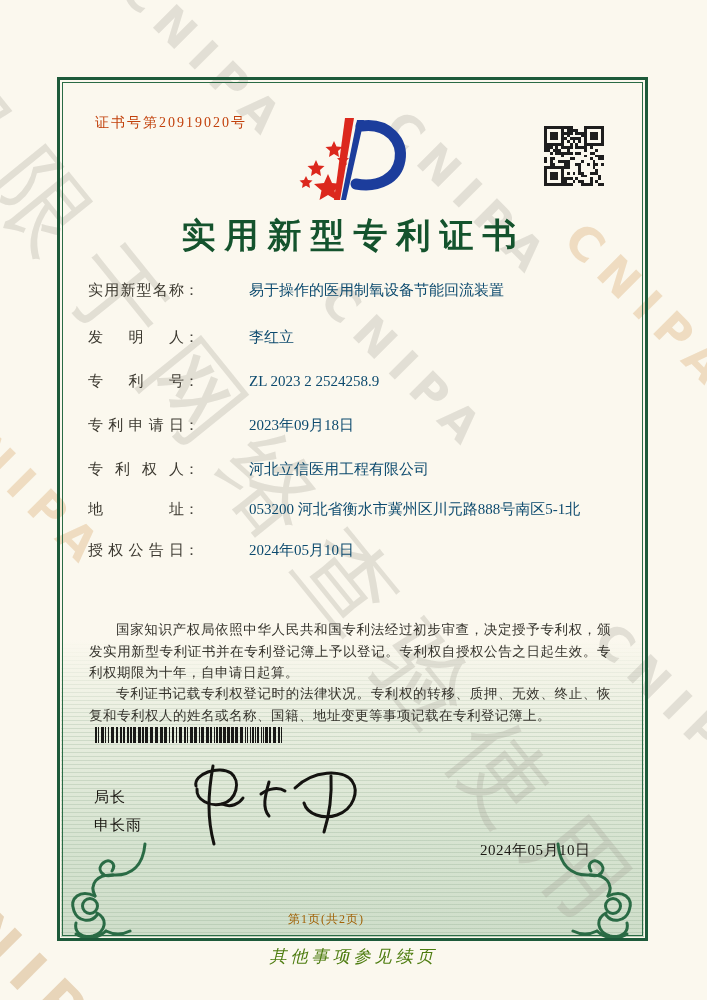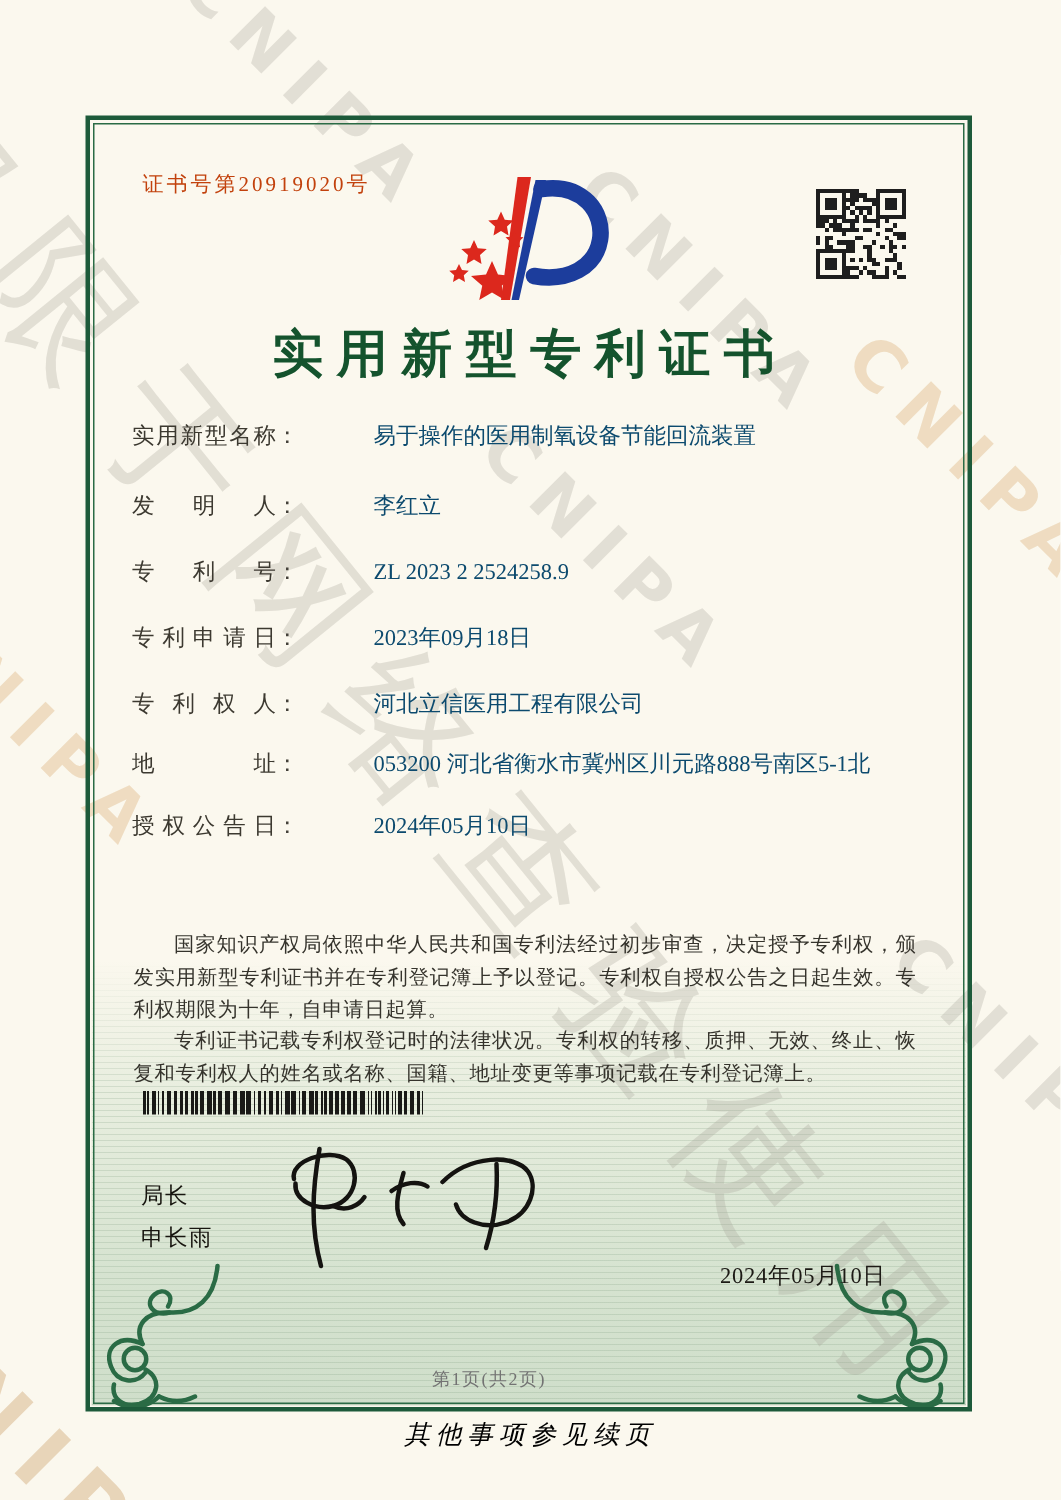--- a/index.html
+++ b/index.html
@@ -51,23 +51,23 @@
     font-family:"Liberation Serif","DejaVu Serif",serif;
     margin-top:42px;
   }
   .barcode{position:absolute;left:95px;top:727px;width:190px;height:16px;}
   .director-label{position:absolute;left:94px;top:788px;font-size:15px;color:#17150f;
     font-family:"Liberation Sans","DejaVu Sans",sans-serif;letter-spacing:1px;}
   .director-name{position:absolute;left:94px;top:816px;font-size:15px;color:#17150f;
     font-family:"Liberation Sans","DejaVu Sans",sans-serif;letter-spacing:1px;}
   .signature{position:absolute;left:183px;top:752px;}
   .grant-date{position:absolute;left:480px;top:841px;font-size:15px;color:#1c1a15;letter-spacing:.5px;}
-  .page-num{position:absolute;left:288px;top:911px;font-size:12px;color:#737373;letter-spacing:1px;}
+  .page-num{position:absolute;left:288px;top:911px;font-size:12px;color:#a16207;letter-spacing:1px;}
   .footer-note{position:absolute;left:0;right:0;top:945px;text-align:center;
-    font-size:17px;letter-spacing:4px;color:#000000;font-style:italic;}
+    font-size:17px;letter-spacing:4px;color:#4d7c0f;font-style:italic;}
 </style>
 </head>
 <body>
 
 <div class="page">
 
   <div class="green-zone">
       <div class="lines"></div>
     </div>
 

